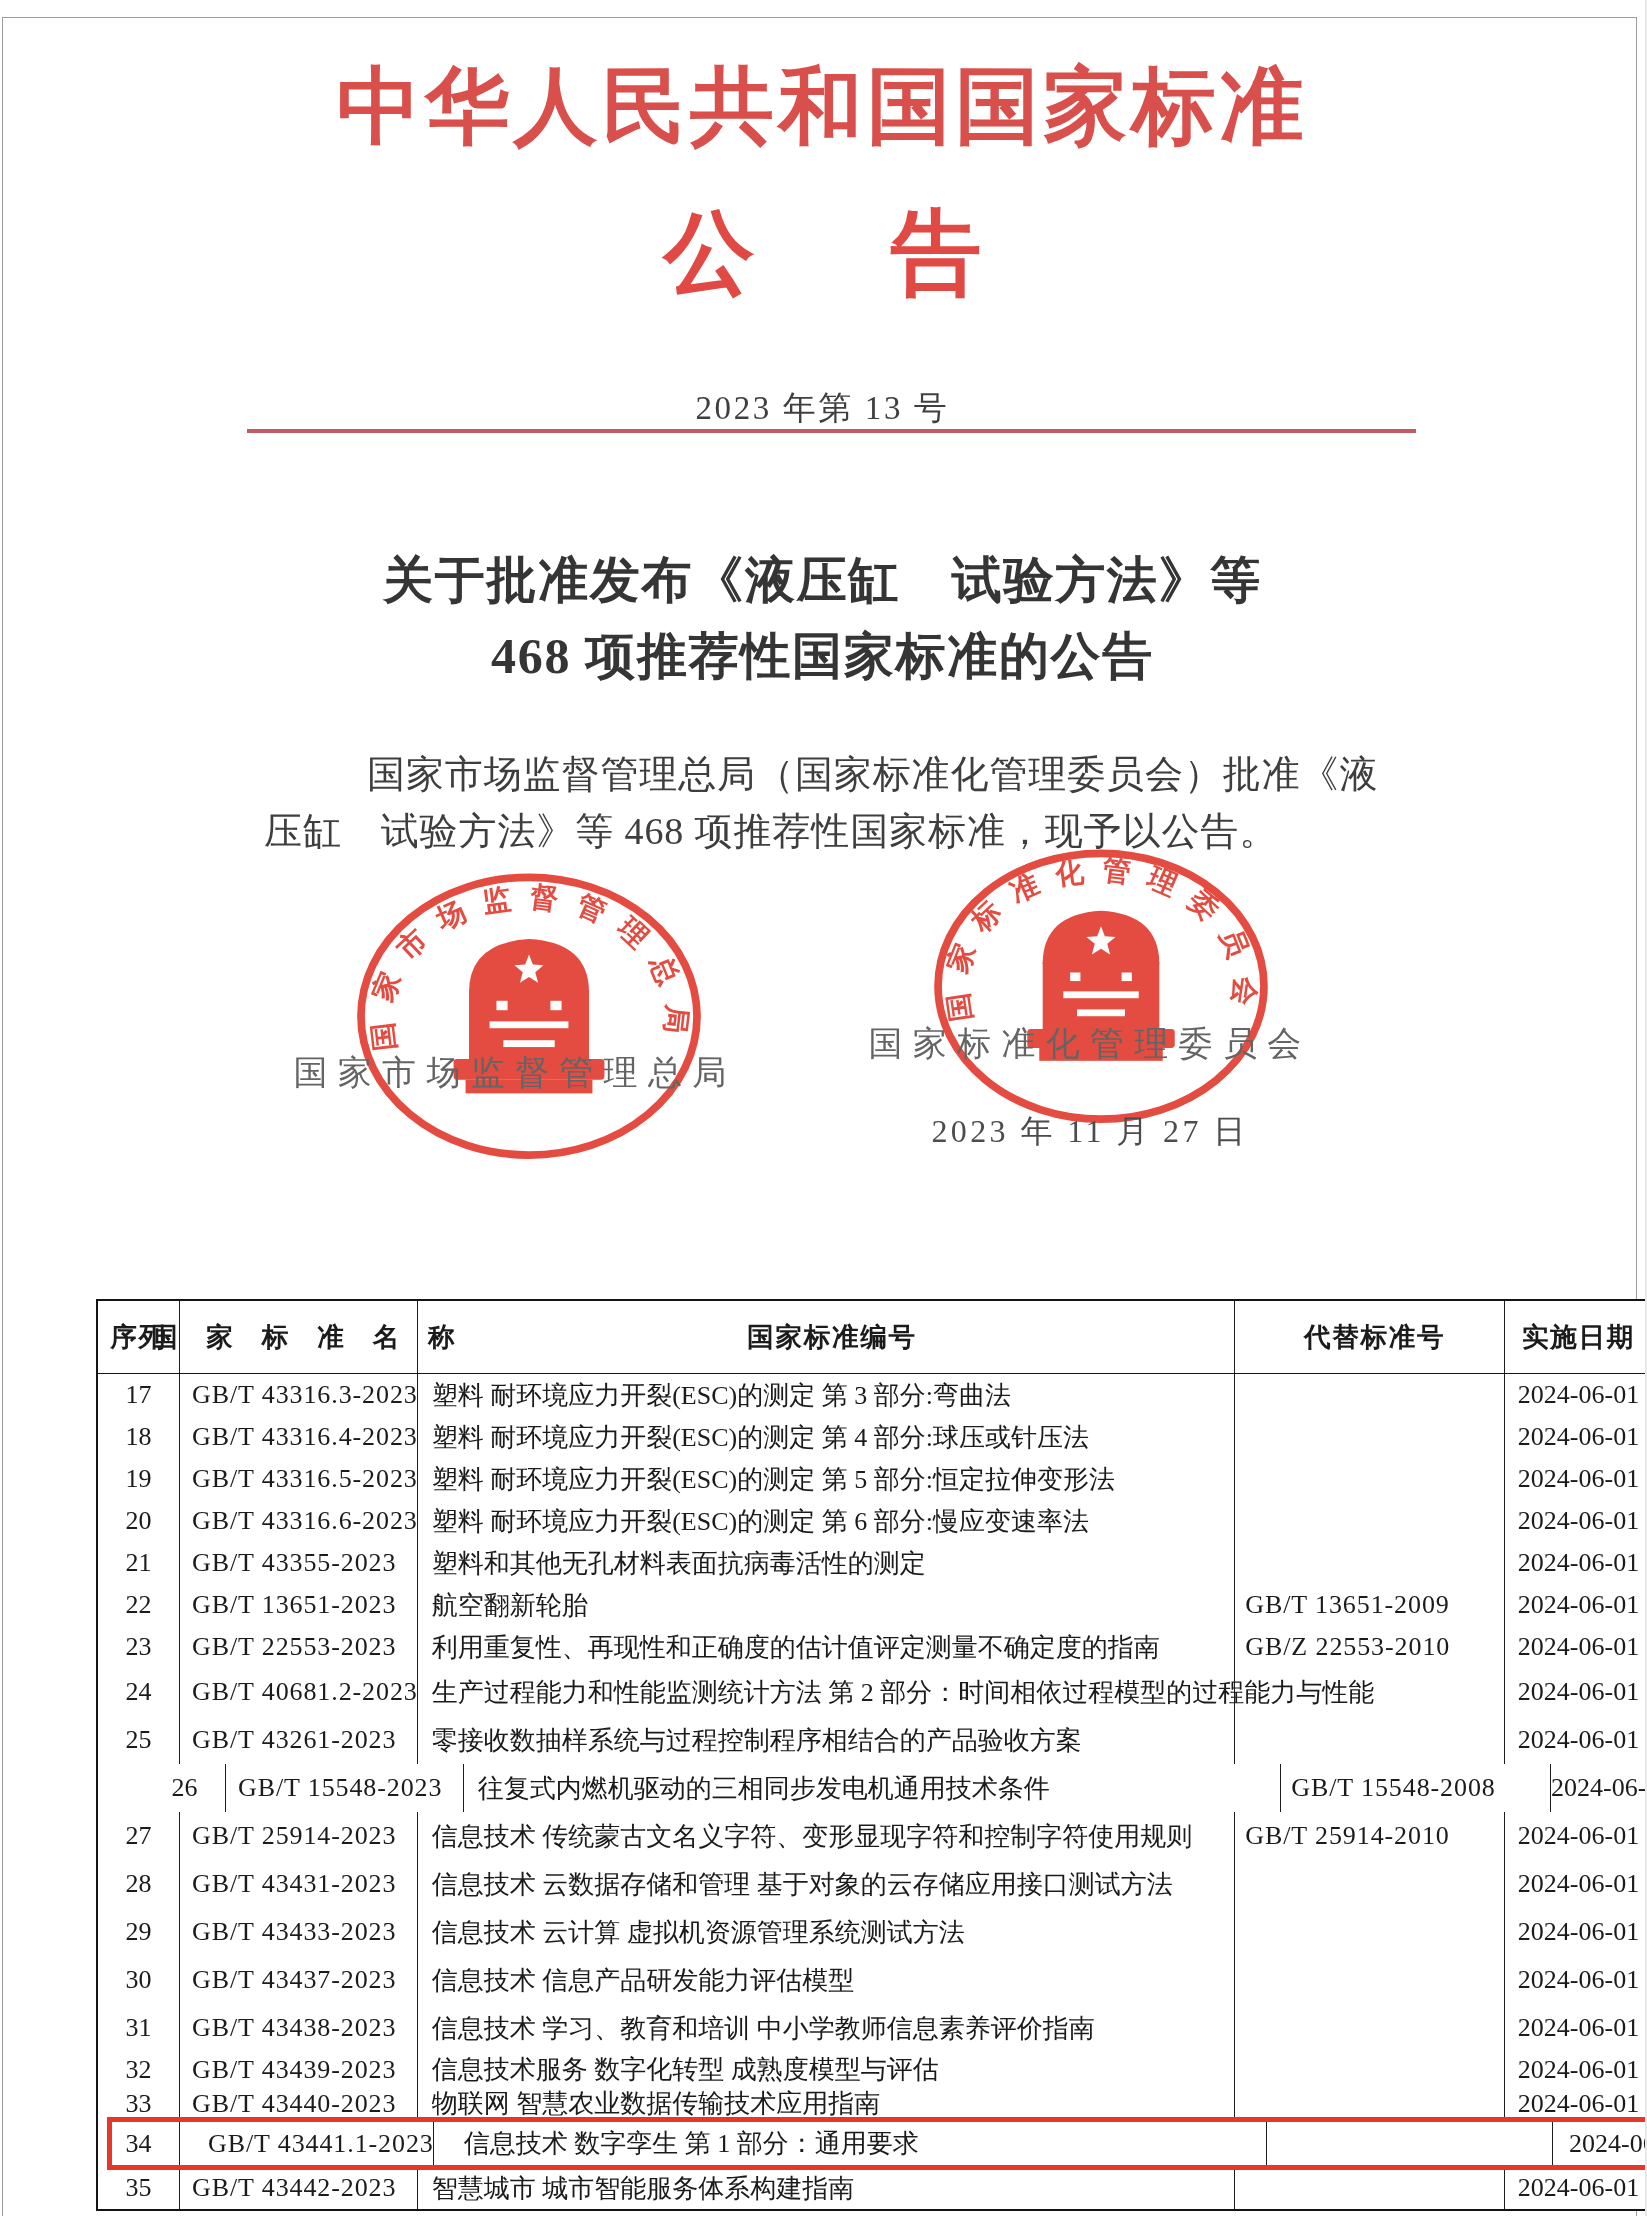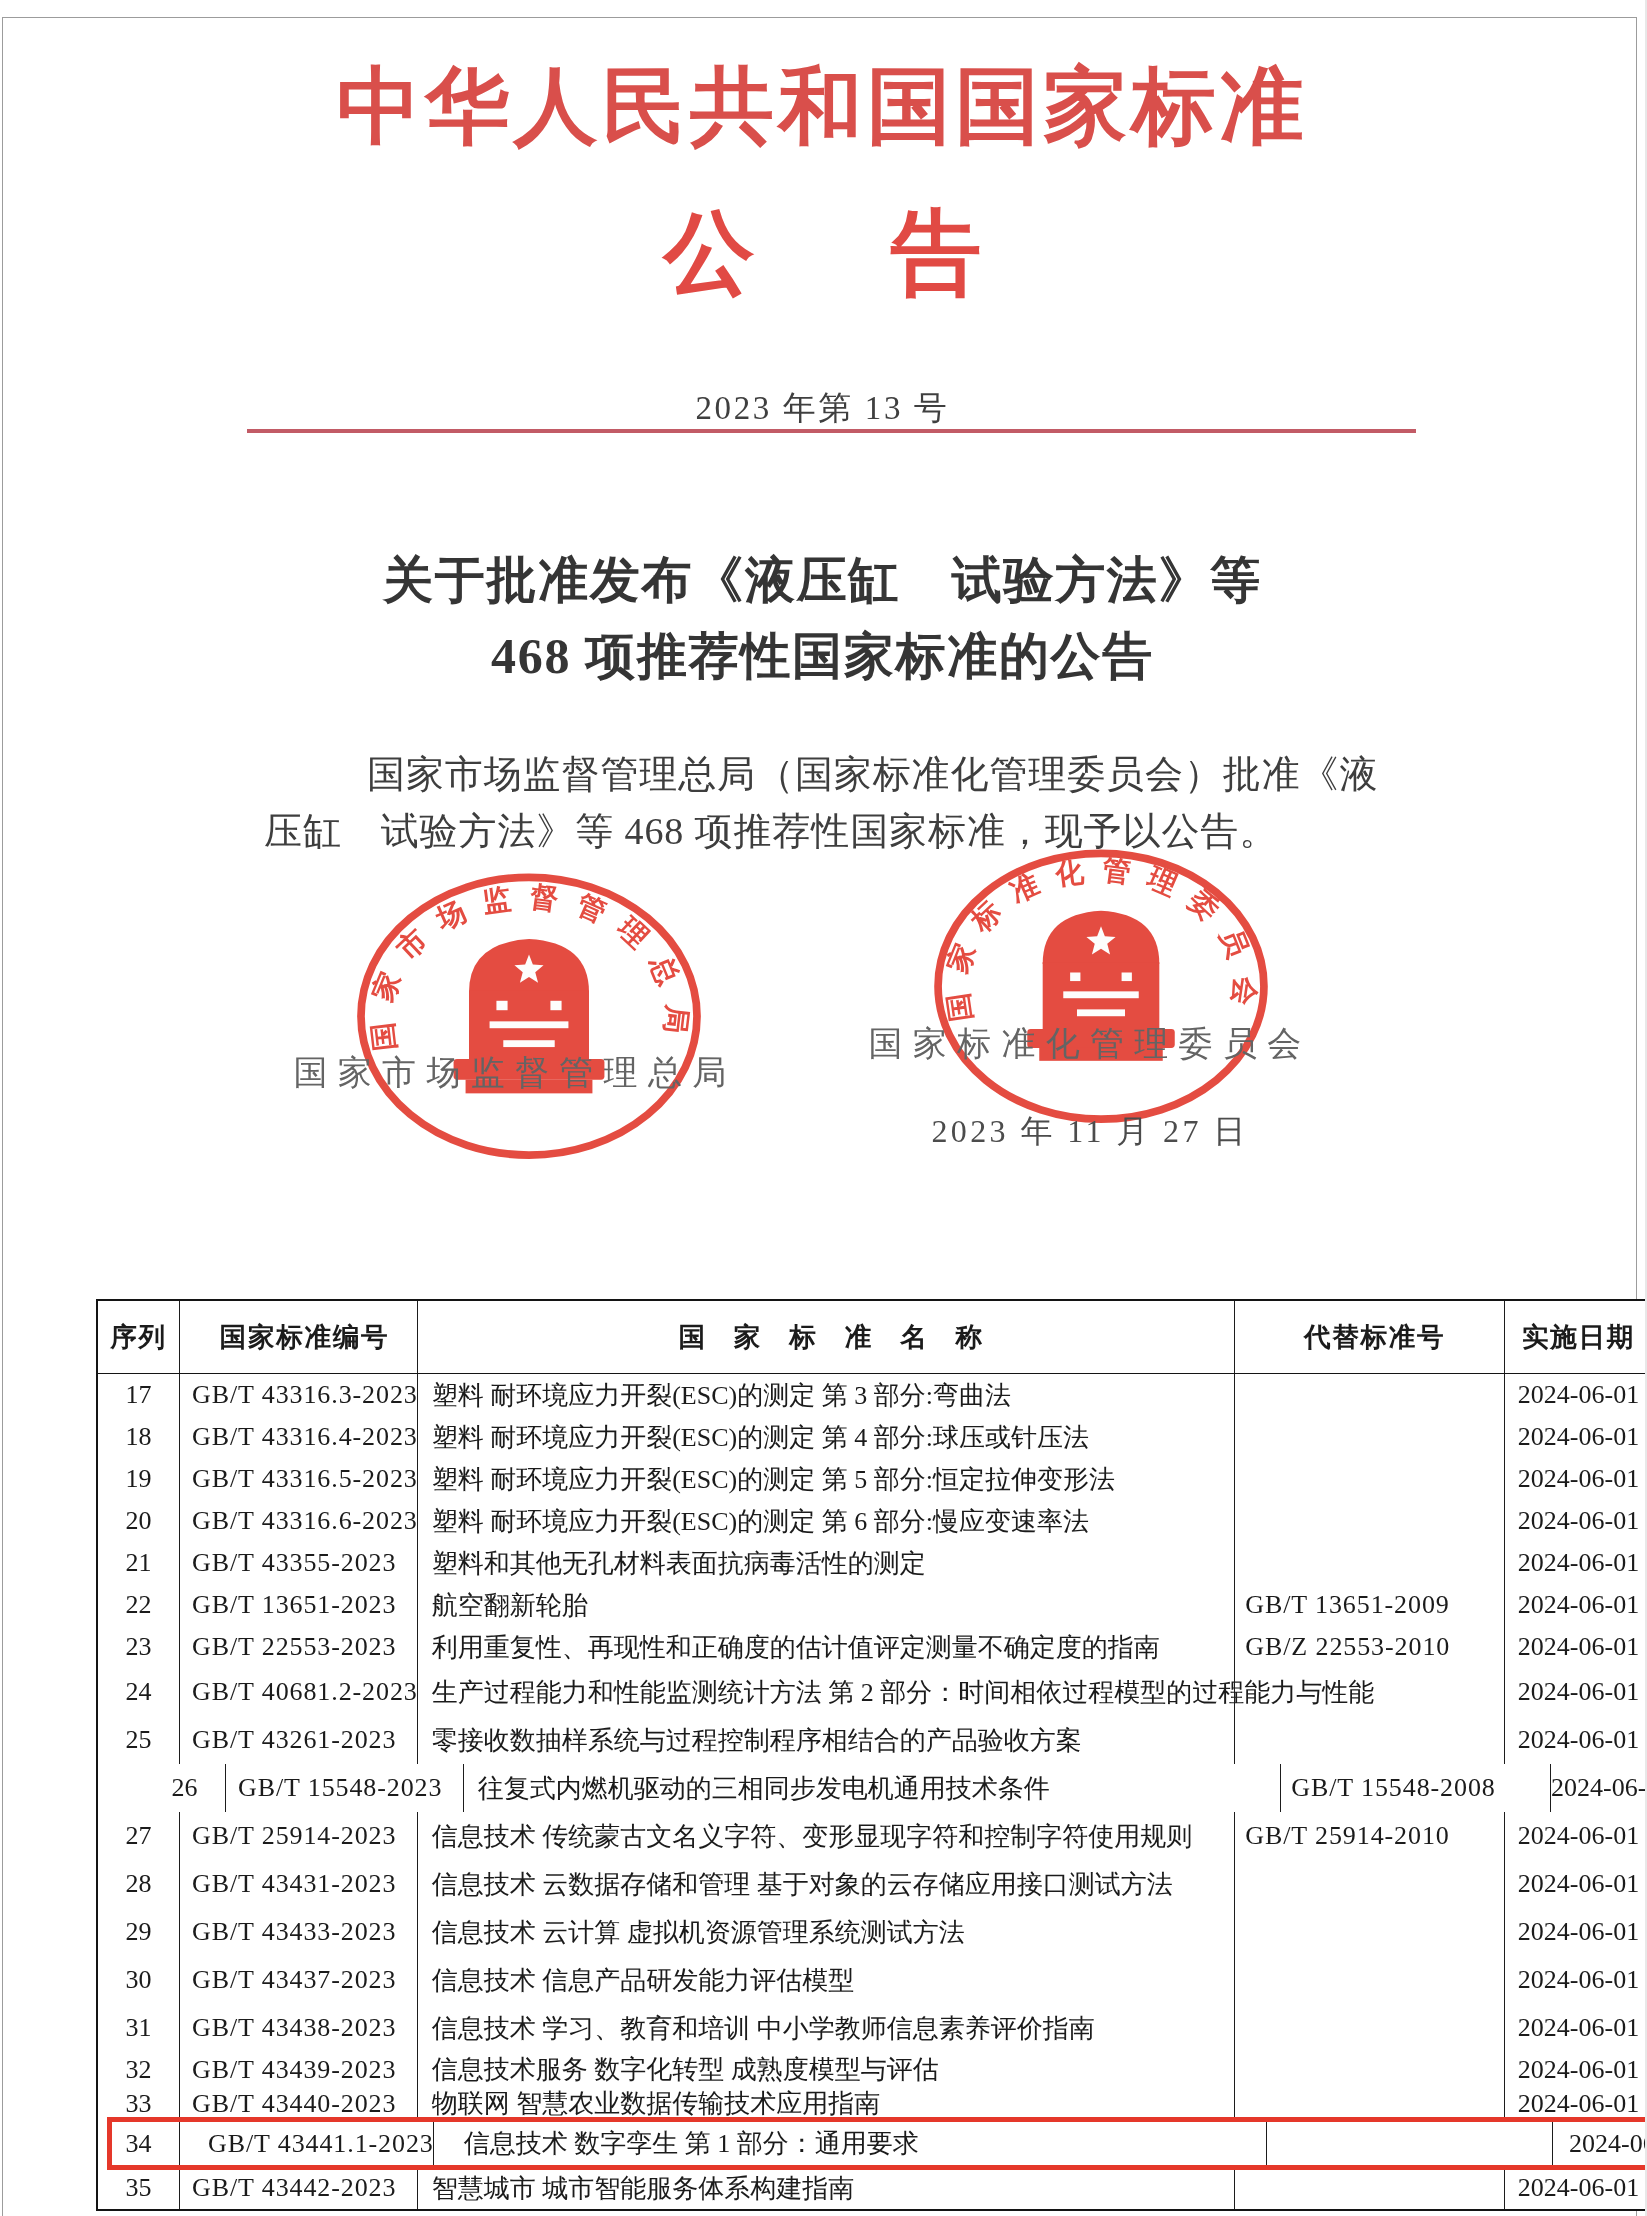--- a/index.html
+++ b/index.html
@@ -140,22 +140,22 @@
     </g>
   </svg>
 
   <div class="seal-caption" style="left:515px;top:1050px">国家市场监督管理总局</div>
   <div class="seal-caption" style="left:1090px;top:1021px">国家标准化管理委员会</div>
   <div class="seal-date" style="left:1090px;top:1110px">2023 年 11 月 27 日</div>
 
   <div class="std-table">
     <div class="trow thead">
       <div class="cell c-seq h-seq">序列</div>
+      <div class="cell c-name h-name">国 家 标 准 名 称</div>
       <div class="cell c-code h-code">国家标准编号</div>
-      <div class="cell c-name h-name">国 家 标 准 名 称</div>
       <div class="cell c-replaced h-replaced">代替标准号</div>
       <div class="cell c-date h-date">实施日期</div>
     </div>
     <div>
         <div class="trow" style="height: 42px;">
           <div class="cell c-seq">17</div>
           <div class="cell c-code">GB/T 43316.3-2023</div>
           <div class="cell c-name">塑料 耐环境应力开裂(ESC)的测定 第 3 部分:弯曲法</div>
           <div class="cell c-replaced"></div>
           <div class="cell c-date">2024-06-01</div>

